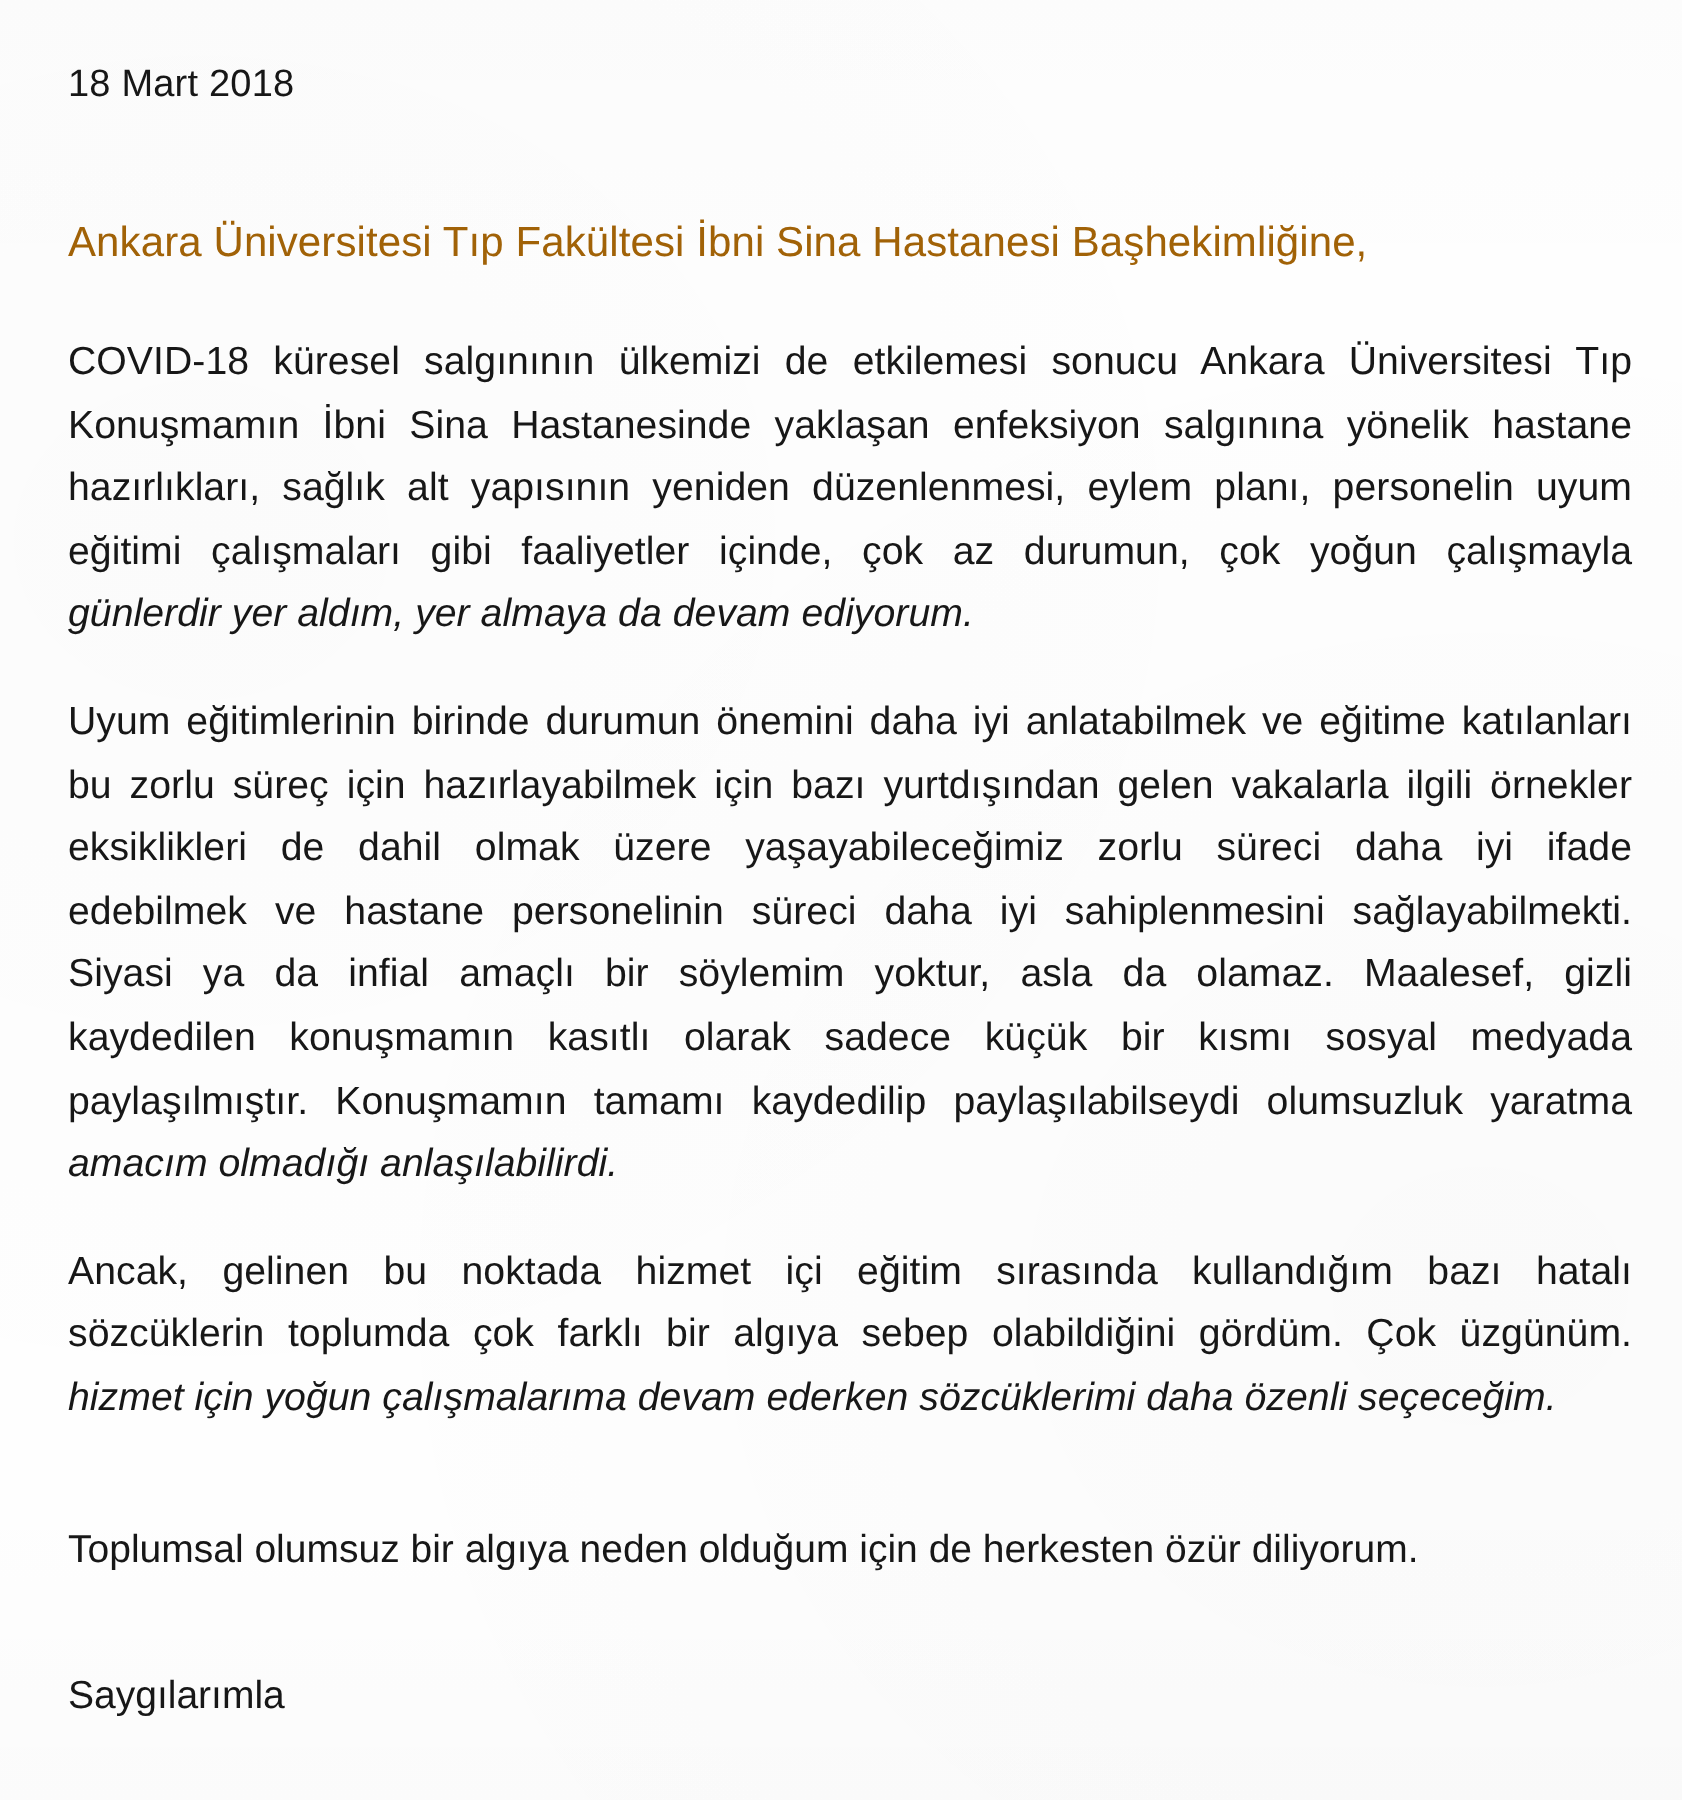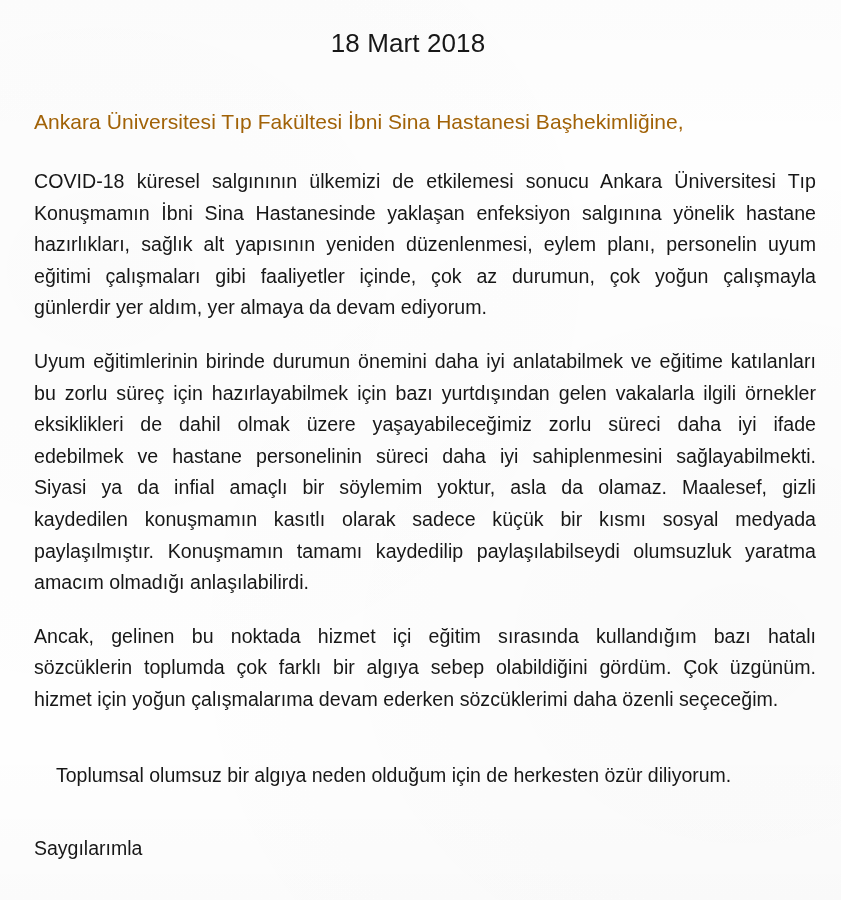--- a/index.html
+++ b/index.html
@@ -39,22 +39,22 @@
   }
 
   .content {
     position: relative;
     padding: 0 13px 0 34px;
     box-sizing: border-box;
     width: 841px;
   }
 
   .date-line {
-    text-align: center;
-    font-size: 26px;
+    text-align: left;
+    font-size: 19px;
     line-height: 26px;
     letter-spacing: 0.1px;
     padding-top: 30px;
     padding-right: 46px;
     color: #171717;
   }
 
   .salutation {
     font-size: 21px;
     line-height: 28px;
@@ -83,28 +83,28 @@
   }
 
   
   p.para span.ln {
     display: block;
     text-align: justify;
     text-align-last: justify;
   }
   p.para span.ln.tail {
     text-align-last: left;
+    font-style: italic;
   }
 
   .closing {
     margin-top: 44px;
     font-size: 19.5px;
     line-height: 31px;
     color: #171717;
-    margin-left: 22px;
   }
 
   .signature {
     margin-top: 42px;
     font-size: 19.5px;
     line-height: 30px;
     color: #171717;
   }
   .signature div {
     white-space: nowrap;

